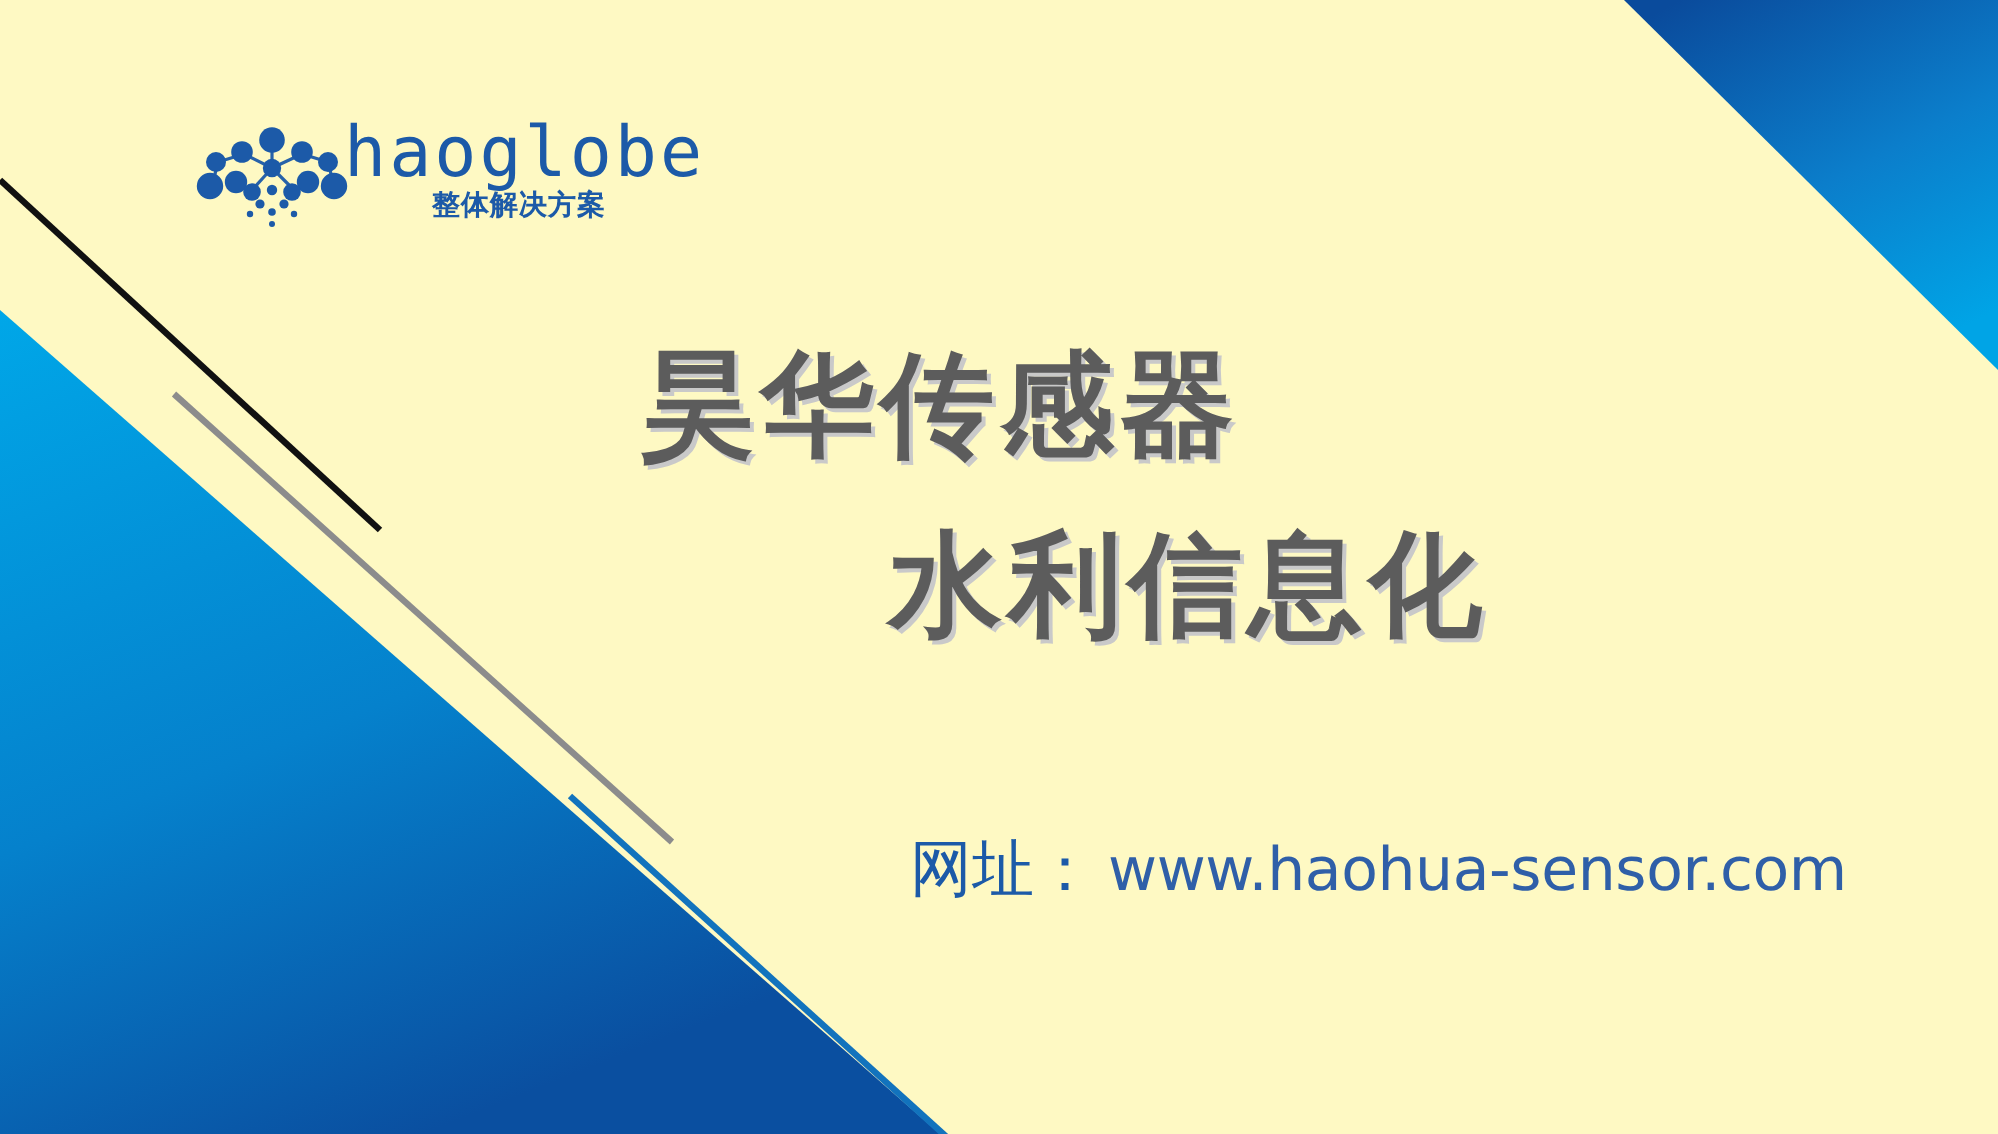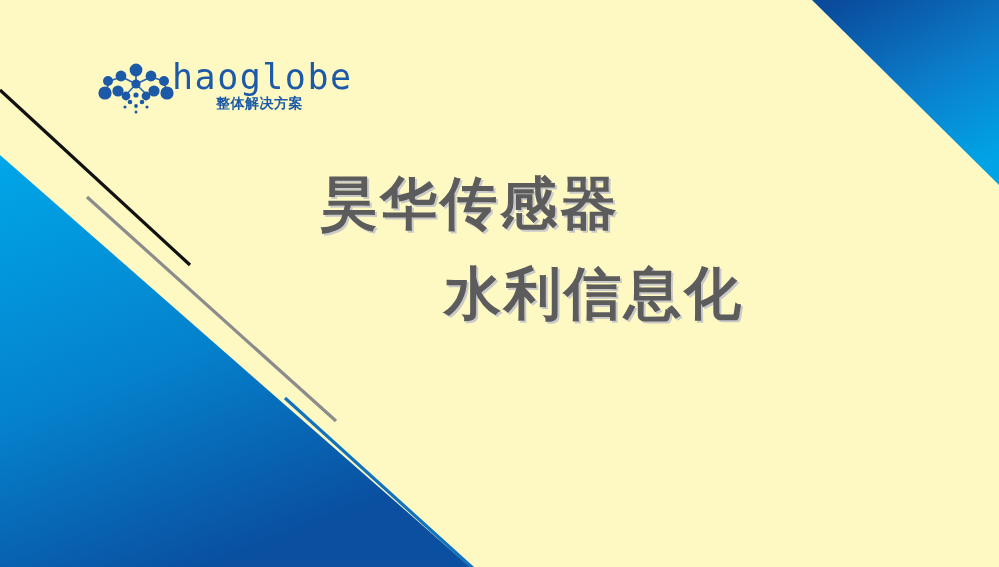--- a/index.html
+++ b/index.html
@@ -187,14 +187,17 @@
 
     <div id="logo-wordmark">
       <div class="logo-text-main">haoglobe</div>
       <div class="logo-text-sub">整体解决方案</div>
     </div>
   </div>
 
   <div id="title-line-1" class="title-line">昊华传感器</div>
   <div id="title-line-2" class="title-line">水利信息化</div>
 
+  <div id="url-block">
+    <span id="url-label">网址：</span><span id="url-value">www.haohua-sensor.com</span>
+  </div>
 
 </div>
 
 </body></html>

